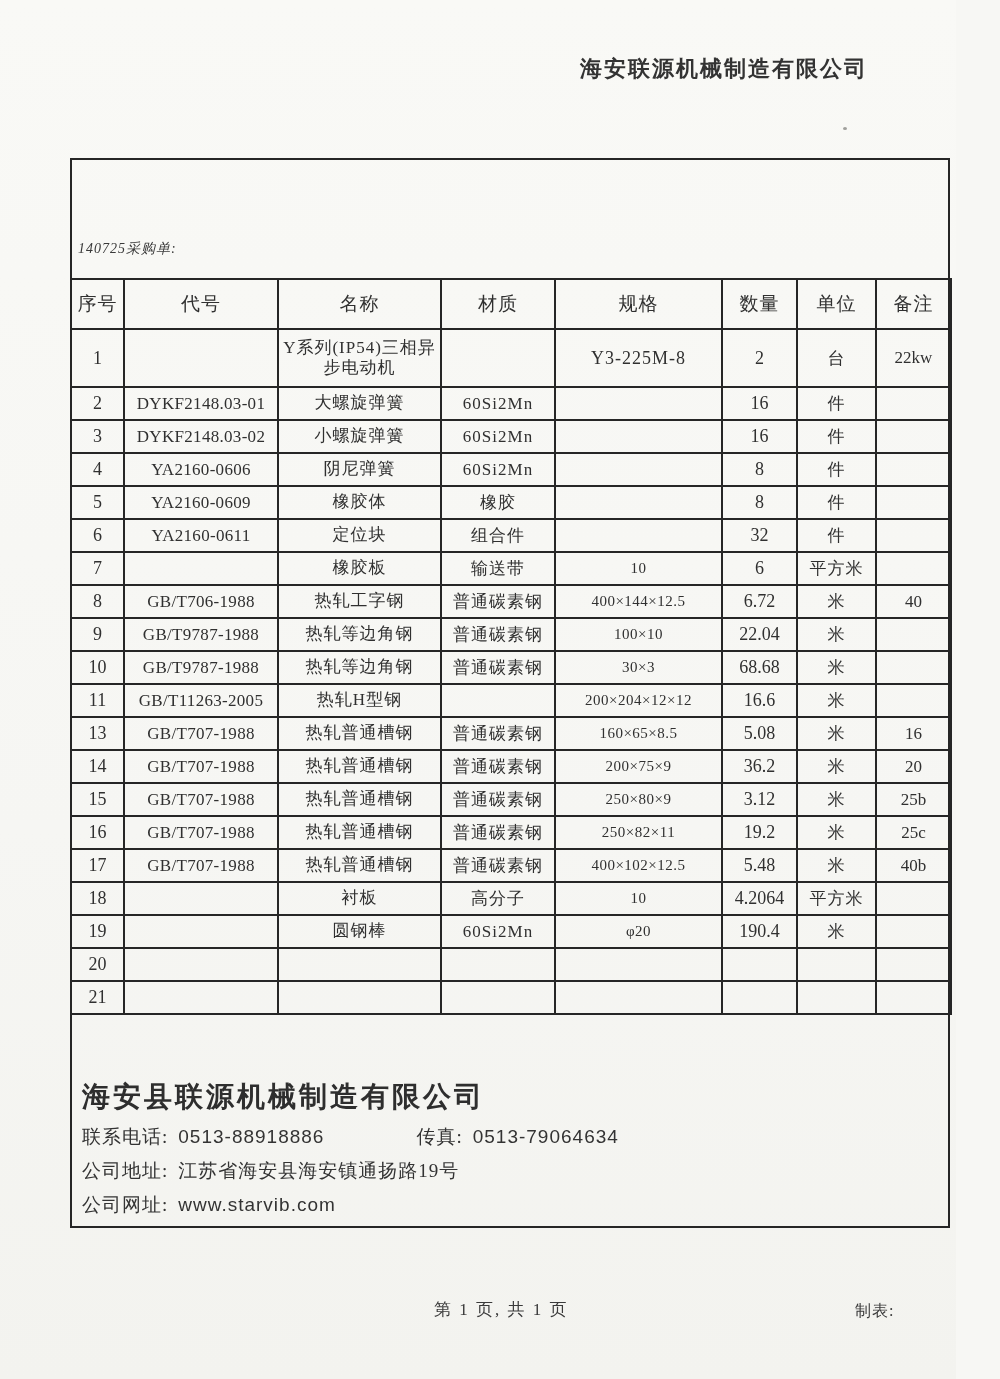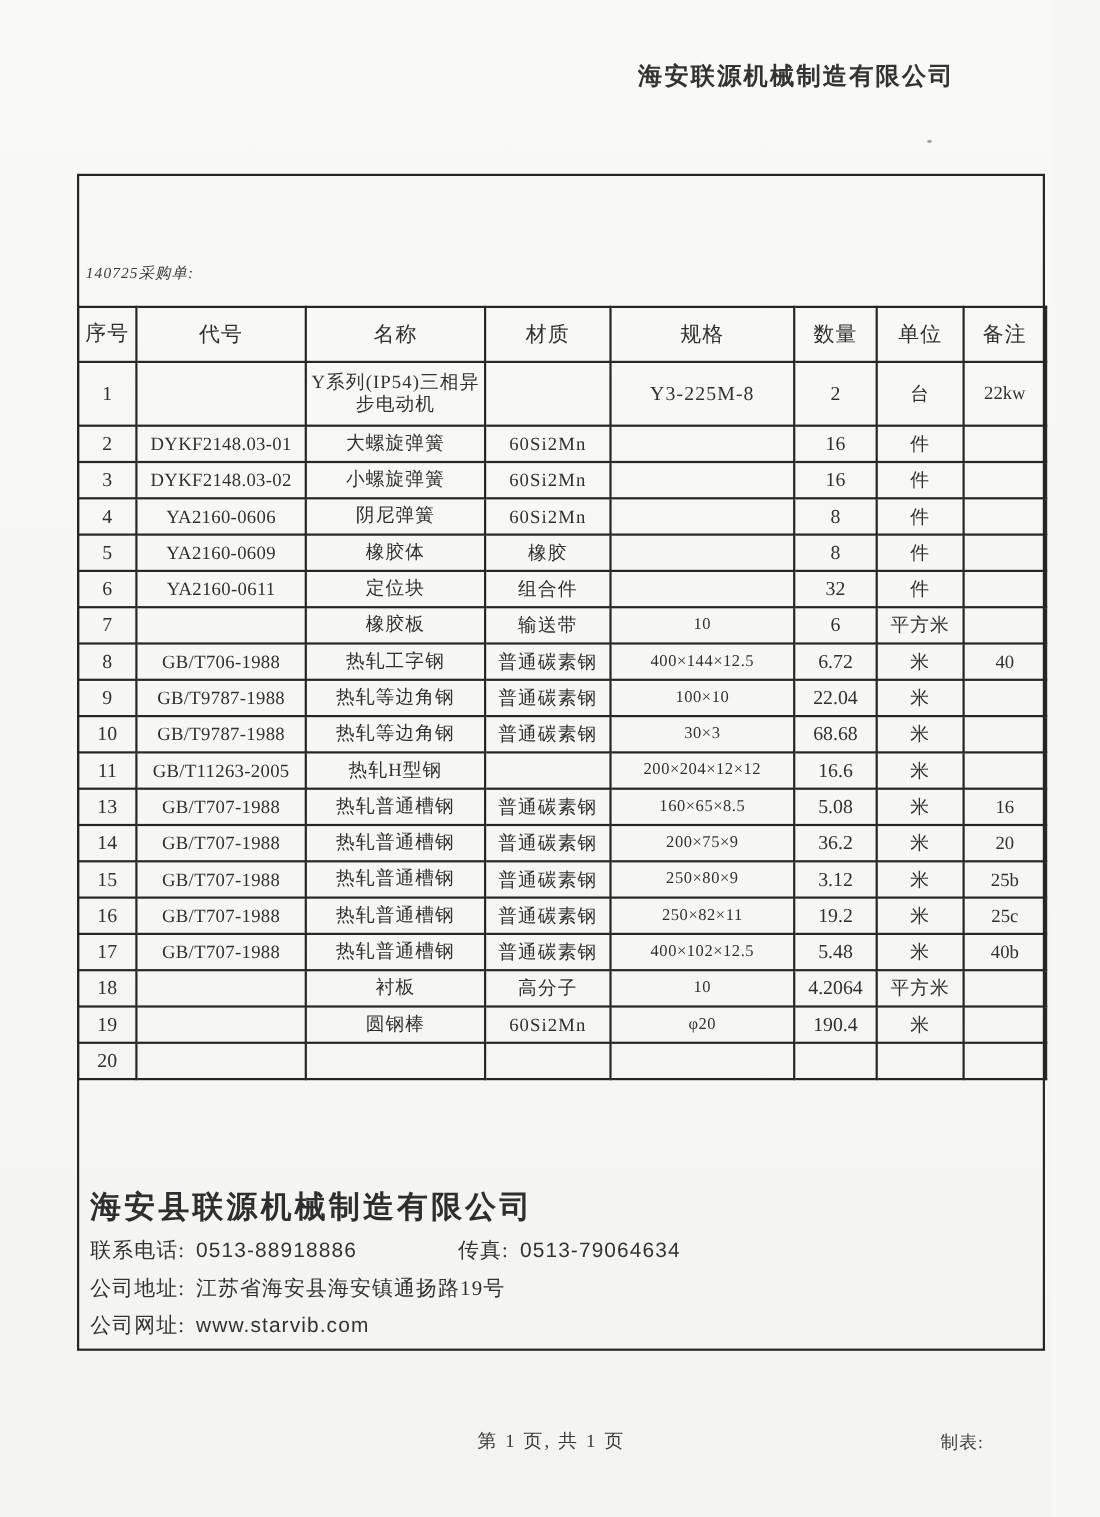--- a/index.html
+++ b/index.html
@@ -285,20 +285,30 @@
           <tr class="row-std">
             <td class="c-index">20</td>
             <td class="c-code"></td>
             <td class="c-name"></td>
             <td class="c-material"></td>
             <td class="c-spec"></td>
             <td class="c-qty"></td>
             <td class="c-unit"></td>
             <td class="c-note"></td>
           </tr>
+          <tr class="row-std">
+            <td class="c-index">21</td>
+            <td class="c-code"></td>
+            <td class="c-name"></td>
+            <td class="c-material"></td>
+            <td class="c-spec"></td>
+            <td class="c-qty"></td>
+            <td class="c-unit"></td>
+            <td class="c-note"></td>
+          </tr>
         </tbody>
     </table>
 
     <div class="company-block">
       <div class="company-name">海安县联源机械制造有限公司</div>
       <div class="company-line">
         <span>联系电话:</span><span class="value mono">0513-88918886</span><span class="fax-label">传真:</span><span class="value mono">0513-79064634</span>
       </div>
       <div class="company-line">
         <span>公司地址:</span><span class="value">江苏省海安县海安镇通扬路19号</span>

